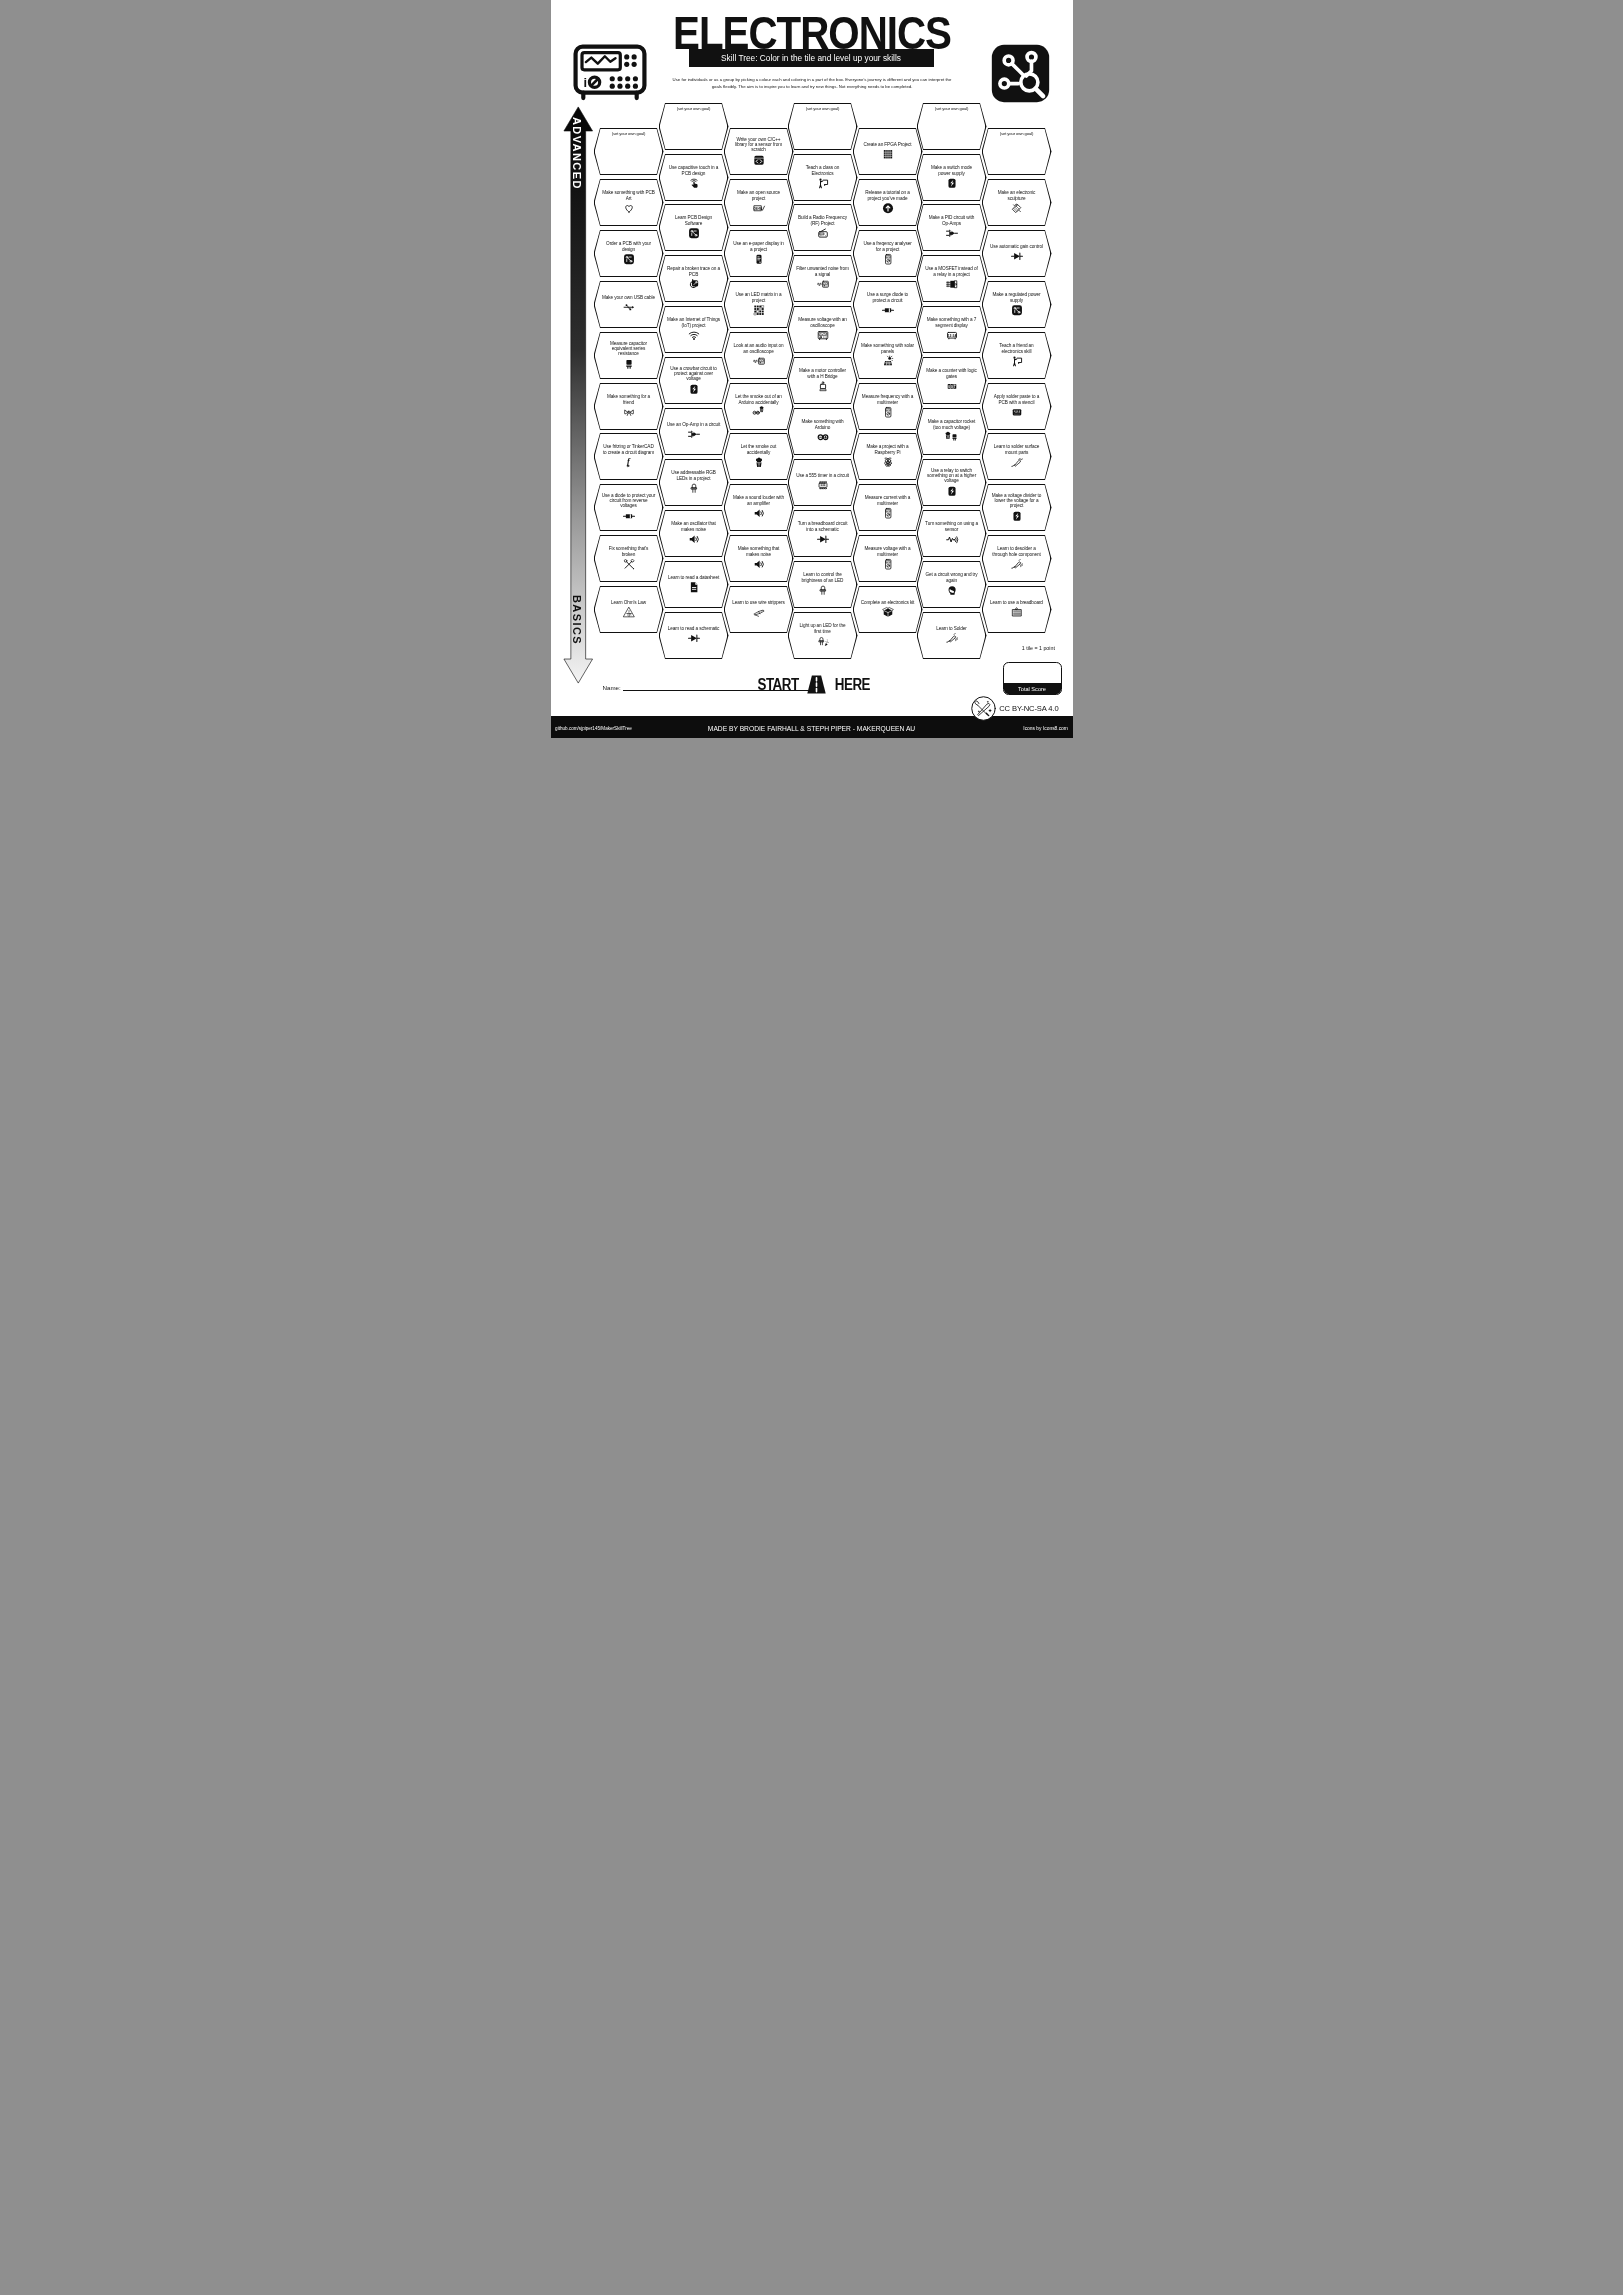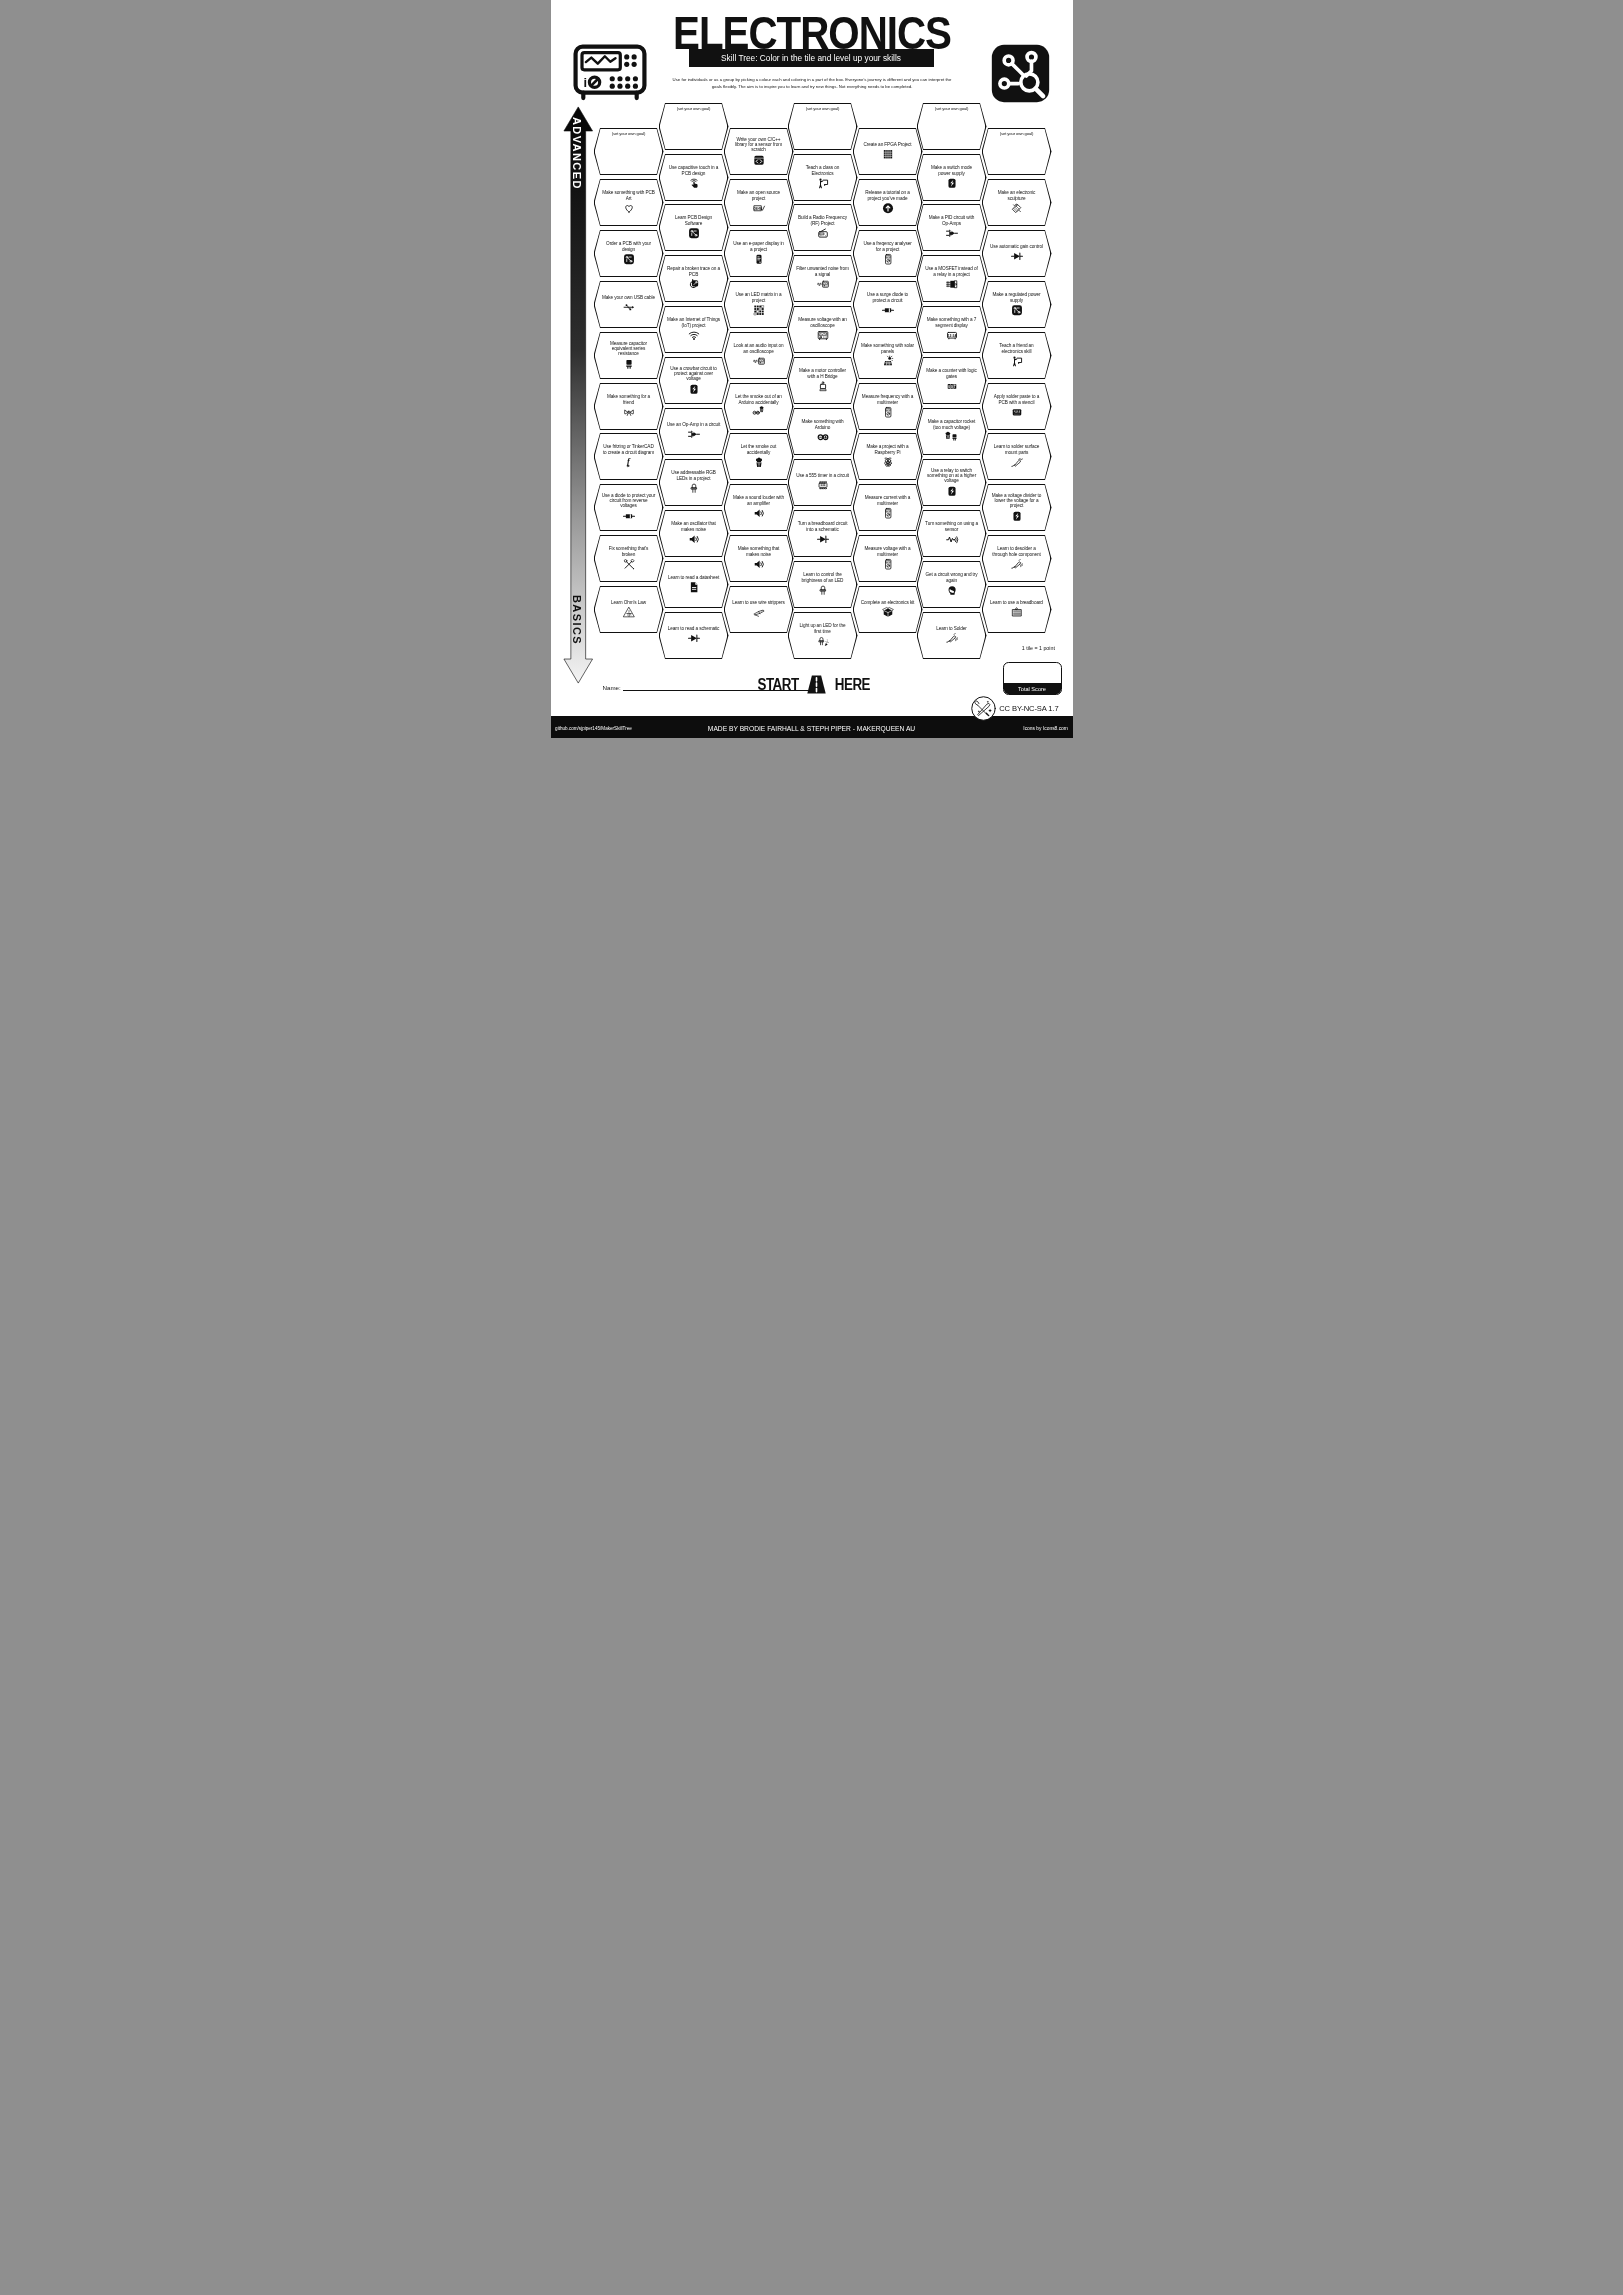--- a/index.html
+++ b/index.html
@@ -1314,21 +1314,21 @@
             <path d="M10.5 14.5L7.6 13l-1.8-3.4 2-2 3.4 1.8 1.5 2.9" stroke-width="1.2"></path>
             <path d="M24.6 27.6l3.8 3.8" stroke-width="2"></path>
             <g fill="#111" stroke="none">
               <path d="M30.5 20.5l.9 1.9 1.9.9-1.9.9-.9 1.9-.9-1.9-1.9-.9 1.9-.9z"></path>
               <path d="M12.6 22.8l.6 1.3 1.3.6-1.3.6-.6 1.3-.6-1.3-1.3-.6 1.3-.6z"></path>
               <path d="M27 7.4l.6 1.3 1.3.6-1.3.6-.6 1.3-.6-1.3-1.3-.6 1.3-.6z"></path>
             </g>
           </g>
         </svg>
       </span>
-    <span class="license-text">CC BY-NC-SA 1.7</span>
+    <span class="license-text">CC BY-NC-SA 4.0</span>
   </div>
 
   <div class="footer">
     <span class="left">github.com/sjpiper145/MakerSkillTree</span>
     <span class="center">MADE BY BRODIE FAIRHALL &amp; STEPH PIPER  -  MAKERQUEEN AU</span>
     <span class="right">Icons by Icons8.com</span>
   </div>
 
 </div>
 

